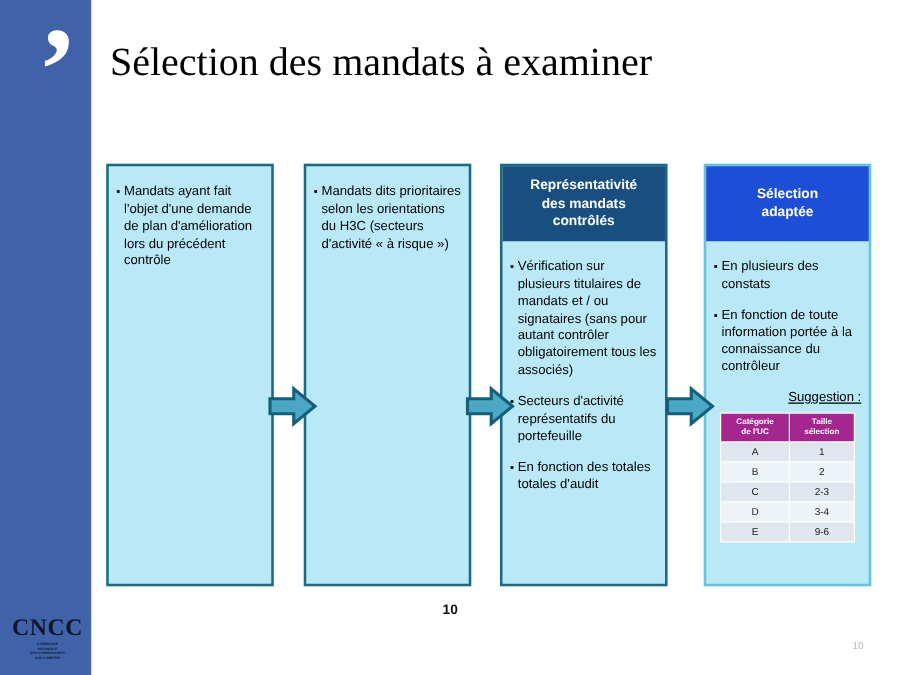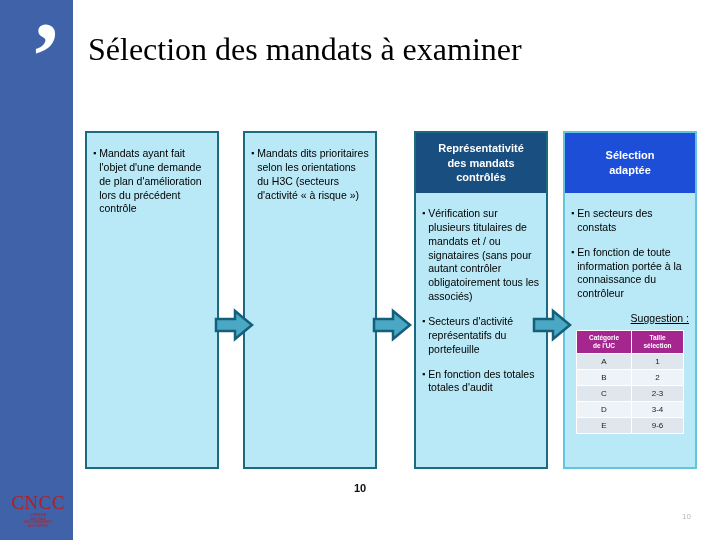--- a/index.html
+++ b/index.html
@@ -34,21 +34,22 @@
     font-weight: 700;
   }
 
   
   .logo-block {
     position: absolute;
     left: 8px;
     bottom: 12px;
     width: 60px;
     text-align: center;
-    color: #b91c1c;
+    color: #0f172a;
+    font-weight: bold;
   }
   .logo-main {
     font-family: "Liberation Serif", serif;
     font-size: 19px;
     letter-spacing: 0.5px;
     line-height: 1;
   }
   .logo-sub {
     font-family: "Liberation Sans", sans-serif;
     font-size: 2.6px;
@@ -76,21 +77,21 @@
     width: 134px;
     height: 338px;
     box-sizing: border-box;
     background: #b9e8f7;
   }
   .col-dark { border: 2px solid #1b6a80; }
   .col-light { border: 2px solid #63c4dd; }
 
   .col-1 { left: 85px; }
   .col-2 { left: 243px; }
-  .col-3 { left: 414px; }
+  .col-3 { left: 400px; }
   .col-4 { left: 563px; }
 
   .col-head {
     height: 60px;
     display: flex;
     align-items: center;
     justify-content: center;
     text-align: center;
     color: #ffffff;
     font-size: 11px;
@@ -238,21 +239,21 @@
     </div>
   </div>
 </div>
 
 <div class="col col-light col-4">
   <div class="col-head head-light">Sélection
 adaptée</div>
   <div class="col-body">
     <div class="bullet">
       <span class="dot">▪</span>
-      <span class="btxt">En secteurs des constats</span>
+      <span class="btxt">En plusieurs des constats</span>
     </div>
     <div class="bullet">
       <span class="dot">▪</span>
       <span class="btxt">En fonction de toute information portée à la connaissance du contrôleur</span>
     </div>
 
     <div class="suggestion-label">Suggestion :</div>
 
     <table class="sugg-table">
       <thead>

